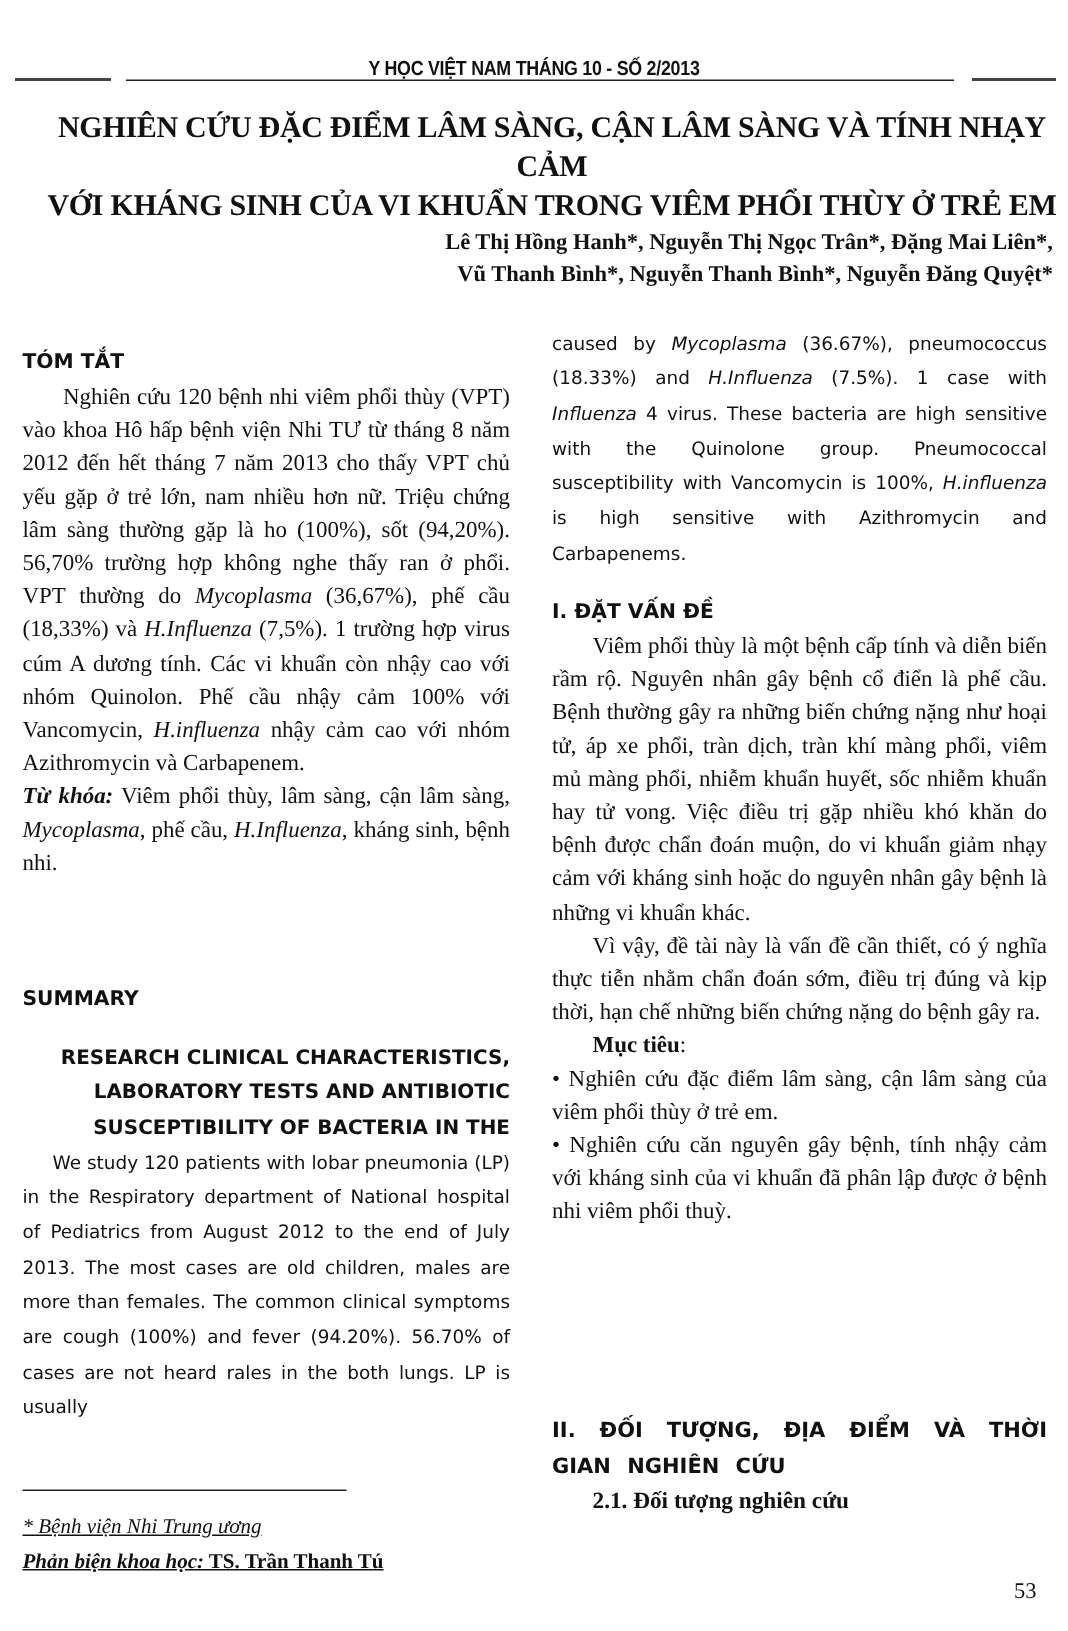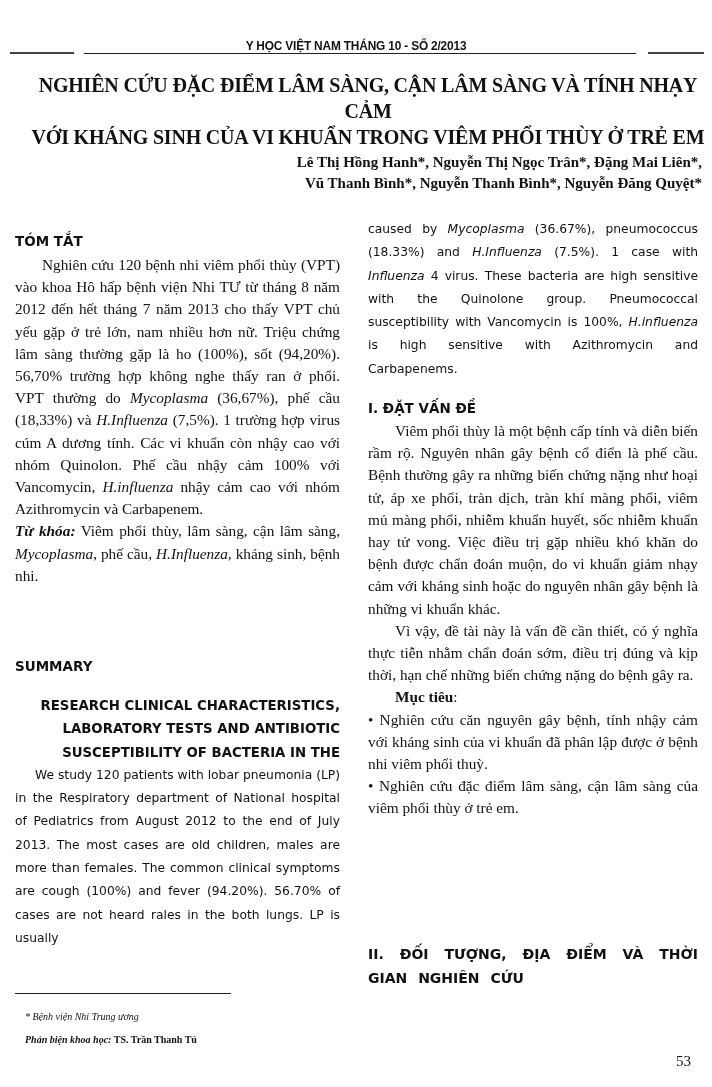--- a/index.html
+++ b/index.html
@@ -27,21 +27,21 @@
   .body-vi { font-family:"Liberation Serif", serif; font-size:15.3px; line-height:22.2px; text-align:justify; margin:0; }
   .body-en { font-family:"DejaVu Sans", sans-serif; font-size:12.3px; line-height:23.3px; text-align:justify; margin:0; }
   .indent { text-indent:27px; }
   .en-title { font-family:"DejaVu Sans", sans-serif; font-weight:bold; font-size:13.3px; line-height:23.3px; text-align:right; }
   .en-title span { display:block; }
   i { font-style:italic; }
 
   .bullet { font-family:"Liberation Serif", serif; font-size:15.3px; line-height:22.2px; text-align:justify; margin:0; }
 
   .footnote-rule { position:absolute; top:993px; left:15px; width:216px; height:1px; background:#222; }
-  .footnote { position:absolute; left:25px; font-family:"Liberation Serif", serif; font-size:10px; }
+  .footnote { position:absolute; left:15px; font-family:"Liberation Serif", serif; font-size:14px;text-decoration:underline; }
   .page-number { position:absolute; top:1053px; left:676px; font-family:"Liberation Serif", serif; font-size:15px; }
 </style>
 </head>
 <body>
 
 <div class="running-header">Y HỌC VIỆT NAM THÁNG 10 - SỐ 2/2013</div>
 <div class="header-rule thick" style="left:10px;width:64px;"></div>
 <div class="header-rule" style="left:84px;width:552px;"></div>
 <div class="header-rule thick" style="left:648px;width:56px;"></div>
 
@@ -77,21 +77,22 @@
 
 <div class="col col-right" style="top:218px;">
   <p class="body-en"><span>caused by </span><i>Mycoplasma</i><span> (36.67%), pneumococcus (18.33%) and </span><i>H.Influenza</i><span> (7.5%). 1 case with </span><i>Influenza</i><span> 4 virus. These bacteria are high sensitive with the Quinolone group. Pneumococcal susceptibility with Vancomycin is 100%, </span><i>H.influenza</i><span> is high sensitive with Azithromycin and Carbapenems.</span></p>
 </div>
 
 <div class="col col-right" style="top:400px;">
   <div class="sec-head" style="margin-bottom:4px;">I. ĐẶT VẤN ĐỀ</div>
   <p class="body-vi indent">Viêm phổi thùy là một bệnh cấp tính và diễn biến rầm rộ. Nguyên nhân gây bệnh cổ điển là phế cầu. Bệnh thường gây ra những biến chứng nặng như hoại tử, áp xe phổi, tràn dịch, tràn khí màng phổi, viêm mủ màng phổi, nhiễm khuẩn huyết, sốc nhiễm khuẩn hay tử vong. Việc điều trị gặp nhiều khó khăn do bệnh được chẩn đoán muộn, do vi khuẩn giảm nhạy cảm với kháng sinh hoặc do nguyên nhân gây bệnh là những vi khuẩn khác.</p>
   <p class="body-vi indent">Vì vậy, đề tài này là vấn đề cần thiết, có ý nghĩa thực tiễn nhằm chẩn đoán sớm, điều trị đúng và kịp thời, hạn chế những biến chứng nặng do bệnh gây ra.</p>
   <p class="body-vi indent"><b>Mục tiêu</b><span>:</span></p>
+  <p class="bullet"><span>•</span> <span>Nghiên cứu đặc điểm lâm sàng, cận lâm sàng của viêm phổi thùy ở trẻ em.</span></p>
   <p class="bullet"><span>•</span> <span>Nghiên cứu căn nguyên gây bệnh, tính nhậy cảm với kháng sinh của vi khuẩn đã phân lập được ở bệnh nhi viêm phổi thuỳ.</span></p>
-  <p class="bullet"><span>•</span> <span>Nghiên cứu đặc điểm lâm sàng, cận lâm sàng của viêm phổi thùy ở trẻ em.</span></p>
 </div>
 
 <div class="col col-right" style="top:942px;">
   <div class="sec-head" style="font-size:14px;line-height:24px;text-align:justify;word-spacing:6px;">II. ĐỐI TƯỢNG, ĐỊA ĐIỂM VÀ THỜI GIAN NGHIÊN CỨU</div>
+  <div class="serif" style="font-weight:bold;font-size:15.5px;line-height:22px;padding-left:27px;">2.1. Đối tượng nghiên cứu</div>
 </div>
 
 <div class="page-number">53</div>
 
 </body></html>

